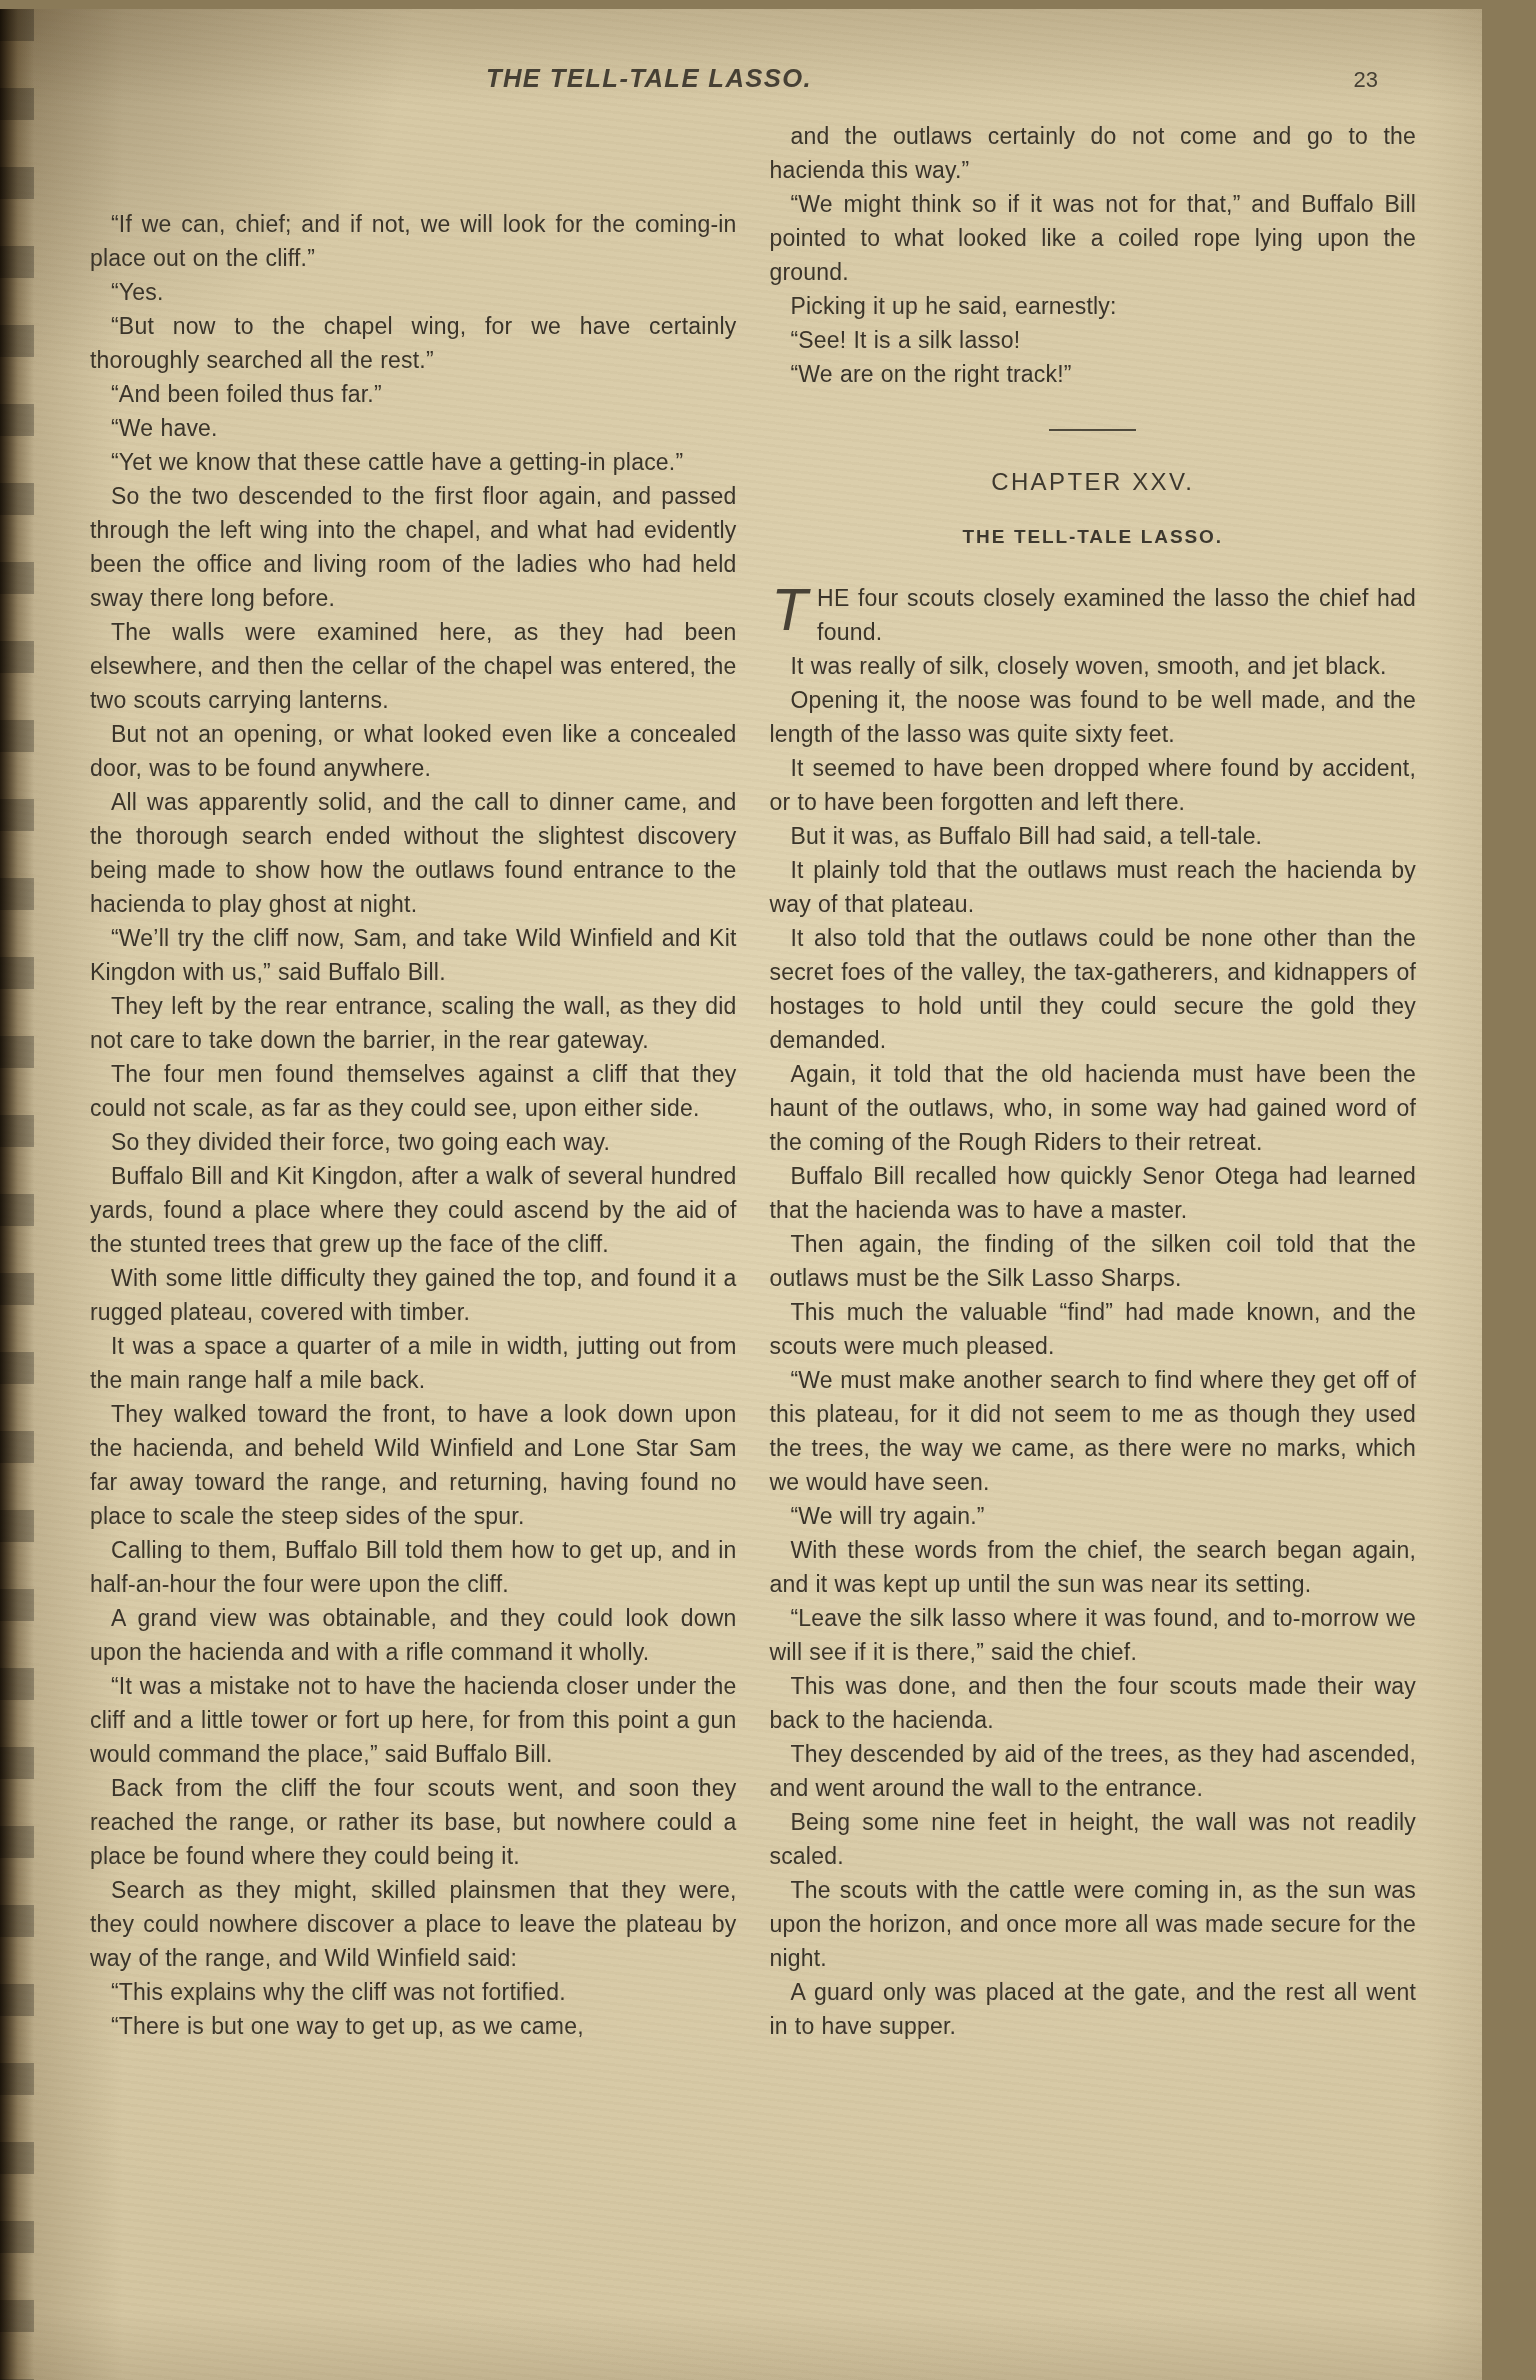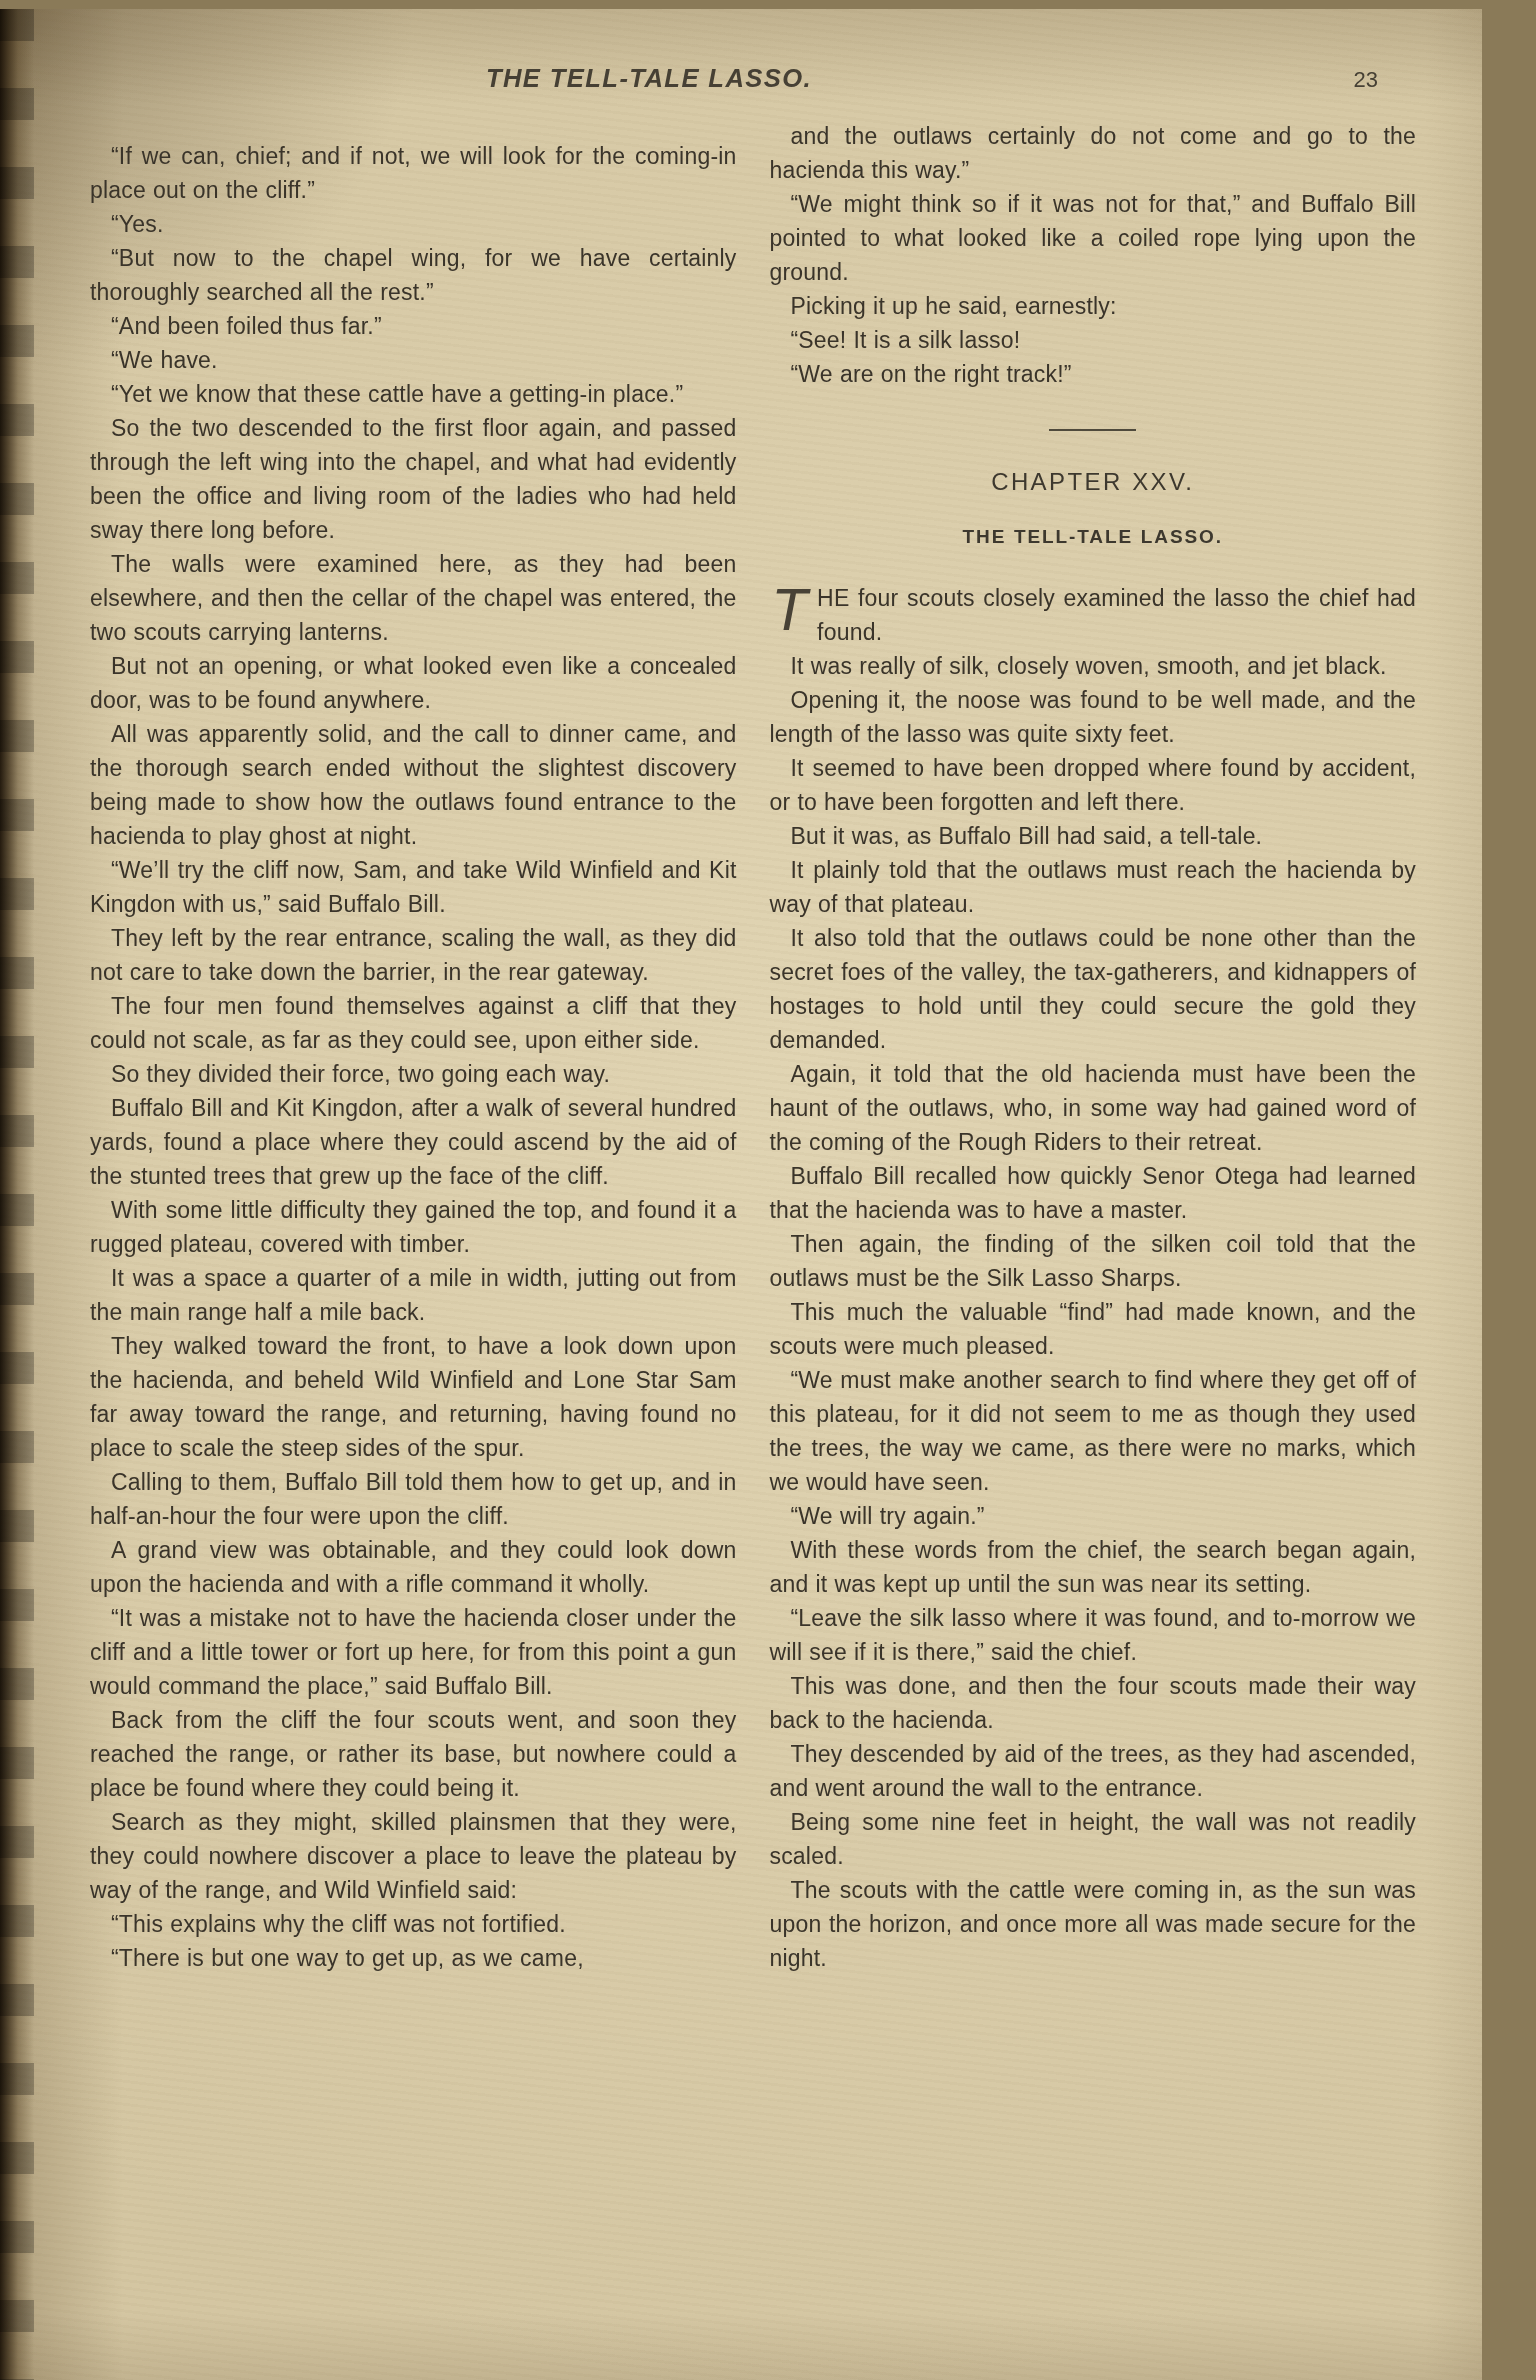--- a/index.html
+++ b/index.html
@@ -244,19 +244,20 @@
             <p class="para">“Leave the silk lasso where it was found, and to-morrow we will see if it is there,” said the chief.</p>
 
             <p class="para">This was done, and then the four scouts made their way back to the hacienda.</p>
 
             <p class="para">They descended by aid of the trees, as they had ascended, and went around the wall to the entrance.</p>
 
             <p class="para">Being some nine feet in height, the wall was not readily scaled.</p>
 
             <p class="para">The scouts with the cattle were coming in, as the sun was upon the horizon, and once more all was made secure for the night.</p>
 
+            <p class="para">A guard only was placed at the gate, and the rest all went in to have supper.</p>
           </div>
 
       </div>
     </div>
   </div>
 </div>
 
 
 </body></html>

